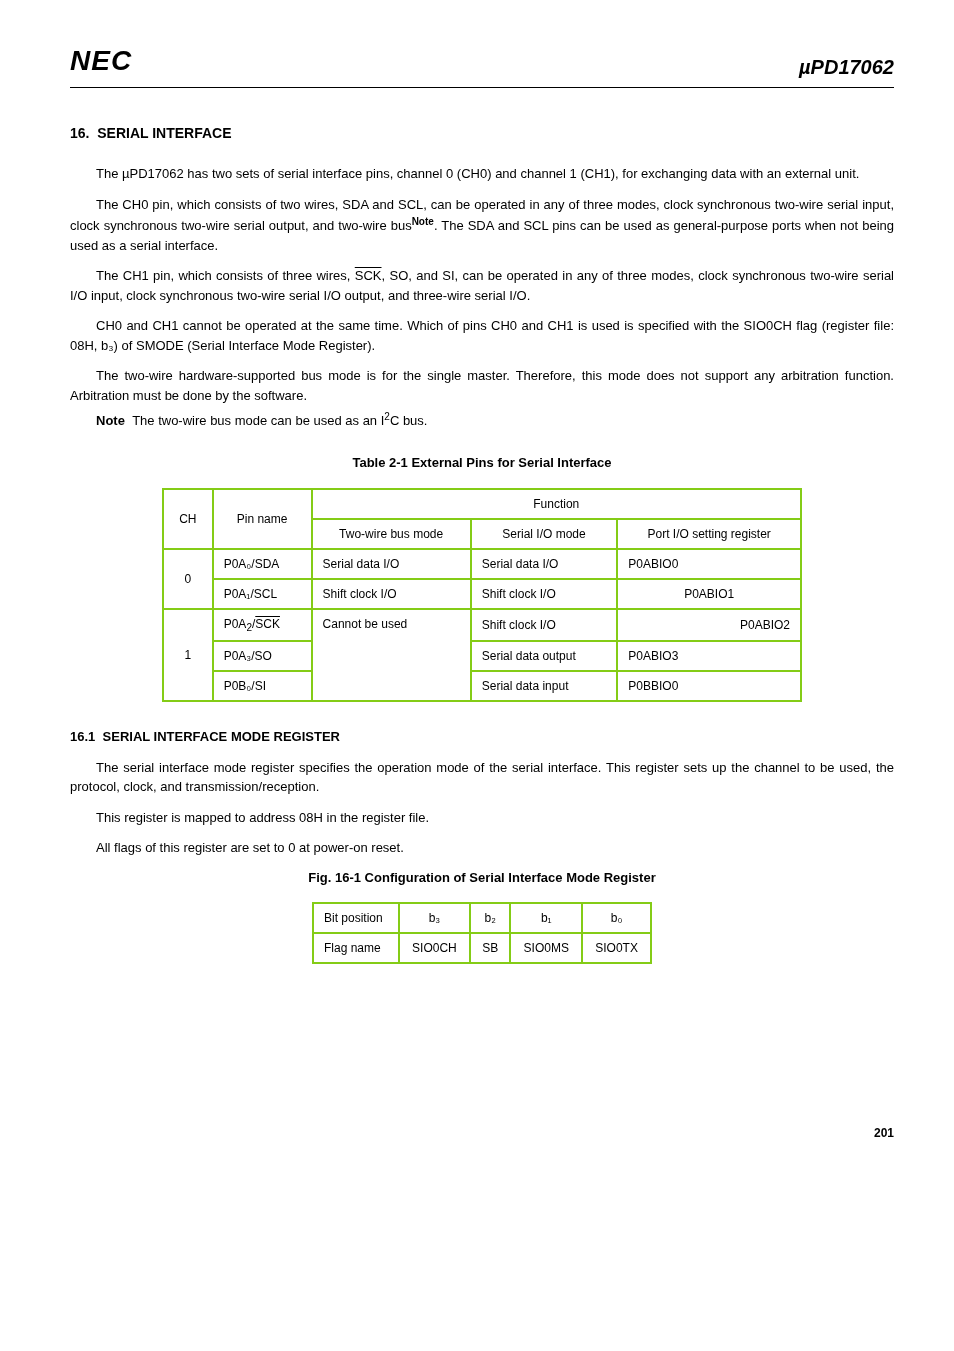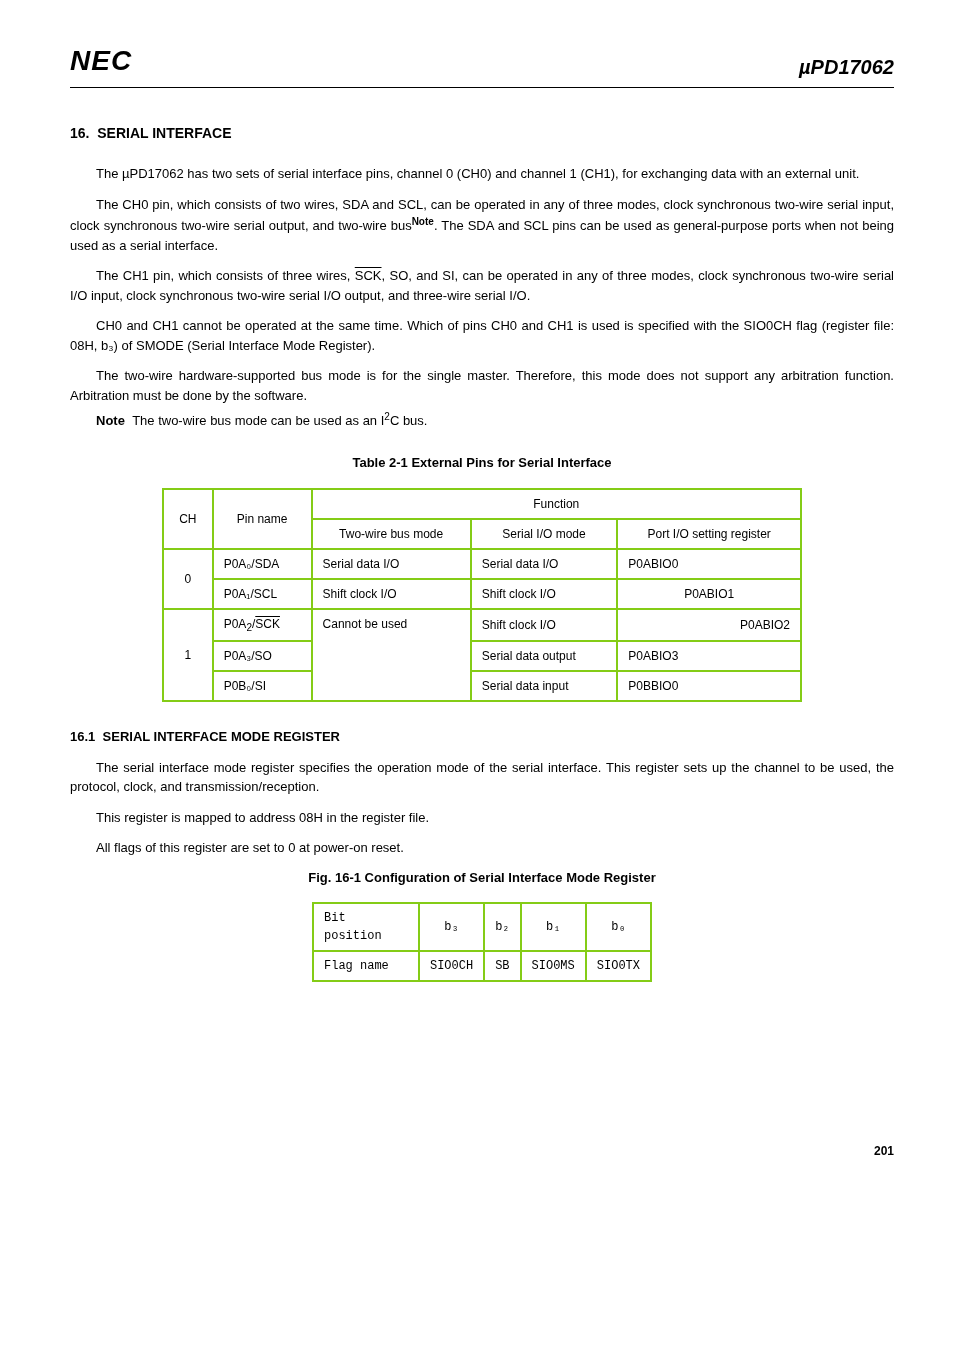--- a/index.html
+++ b/index.html
@@ -84,21 +84,21 @@
   .t1 { width: 640px; }
   .t1 th { font-weight: normal; text-align: center; }
   .t1 .span3 { text-align: center; }
 
   h3.subsection-title {
     font-size: 13px;
     font-weight: bold;
     margin: 3px 0 2px 0;
   }
 
-  .t2 { width: 340px; font-family: Liberation Mono, monospace; }
+  .t2 { width: 340px; }
   .t2 td, .t2 th { text-align: center; }
   .t2 .left { text-align: left; }
 
   .pageno {
     text-align: right;
     font-weight: bold;
     font-size: 12px;
     margin-top: 160px;
   }
 

